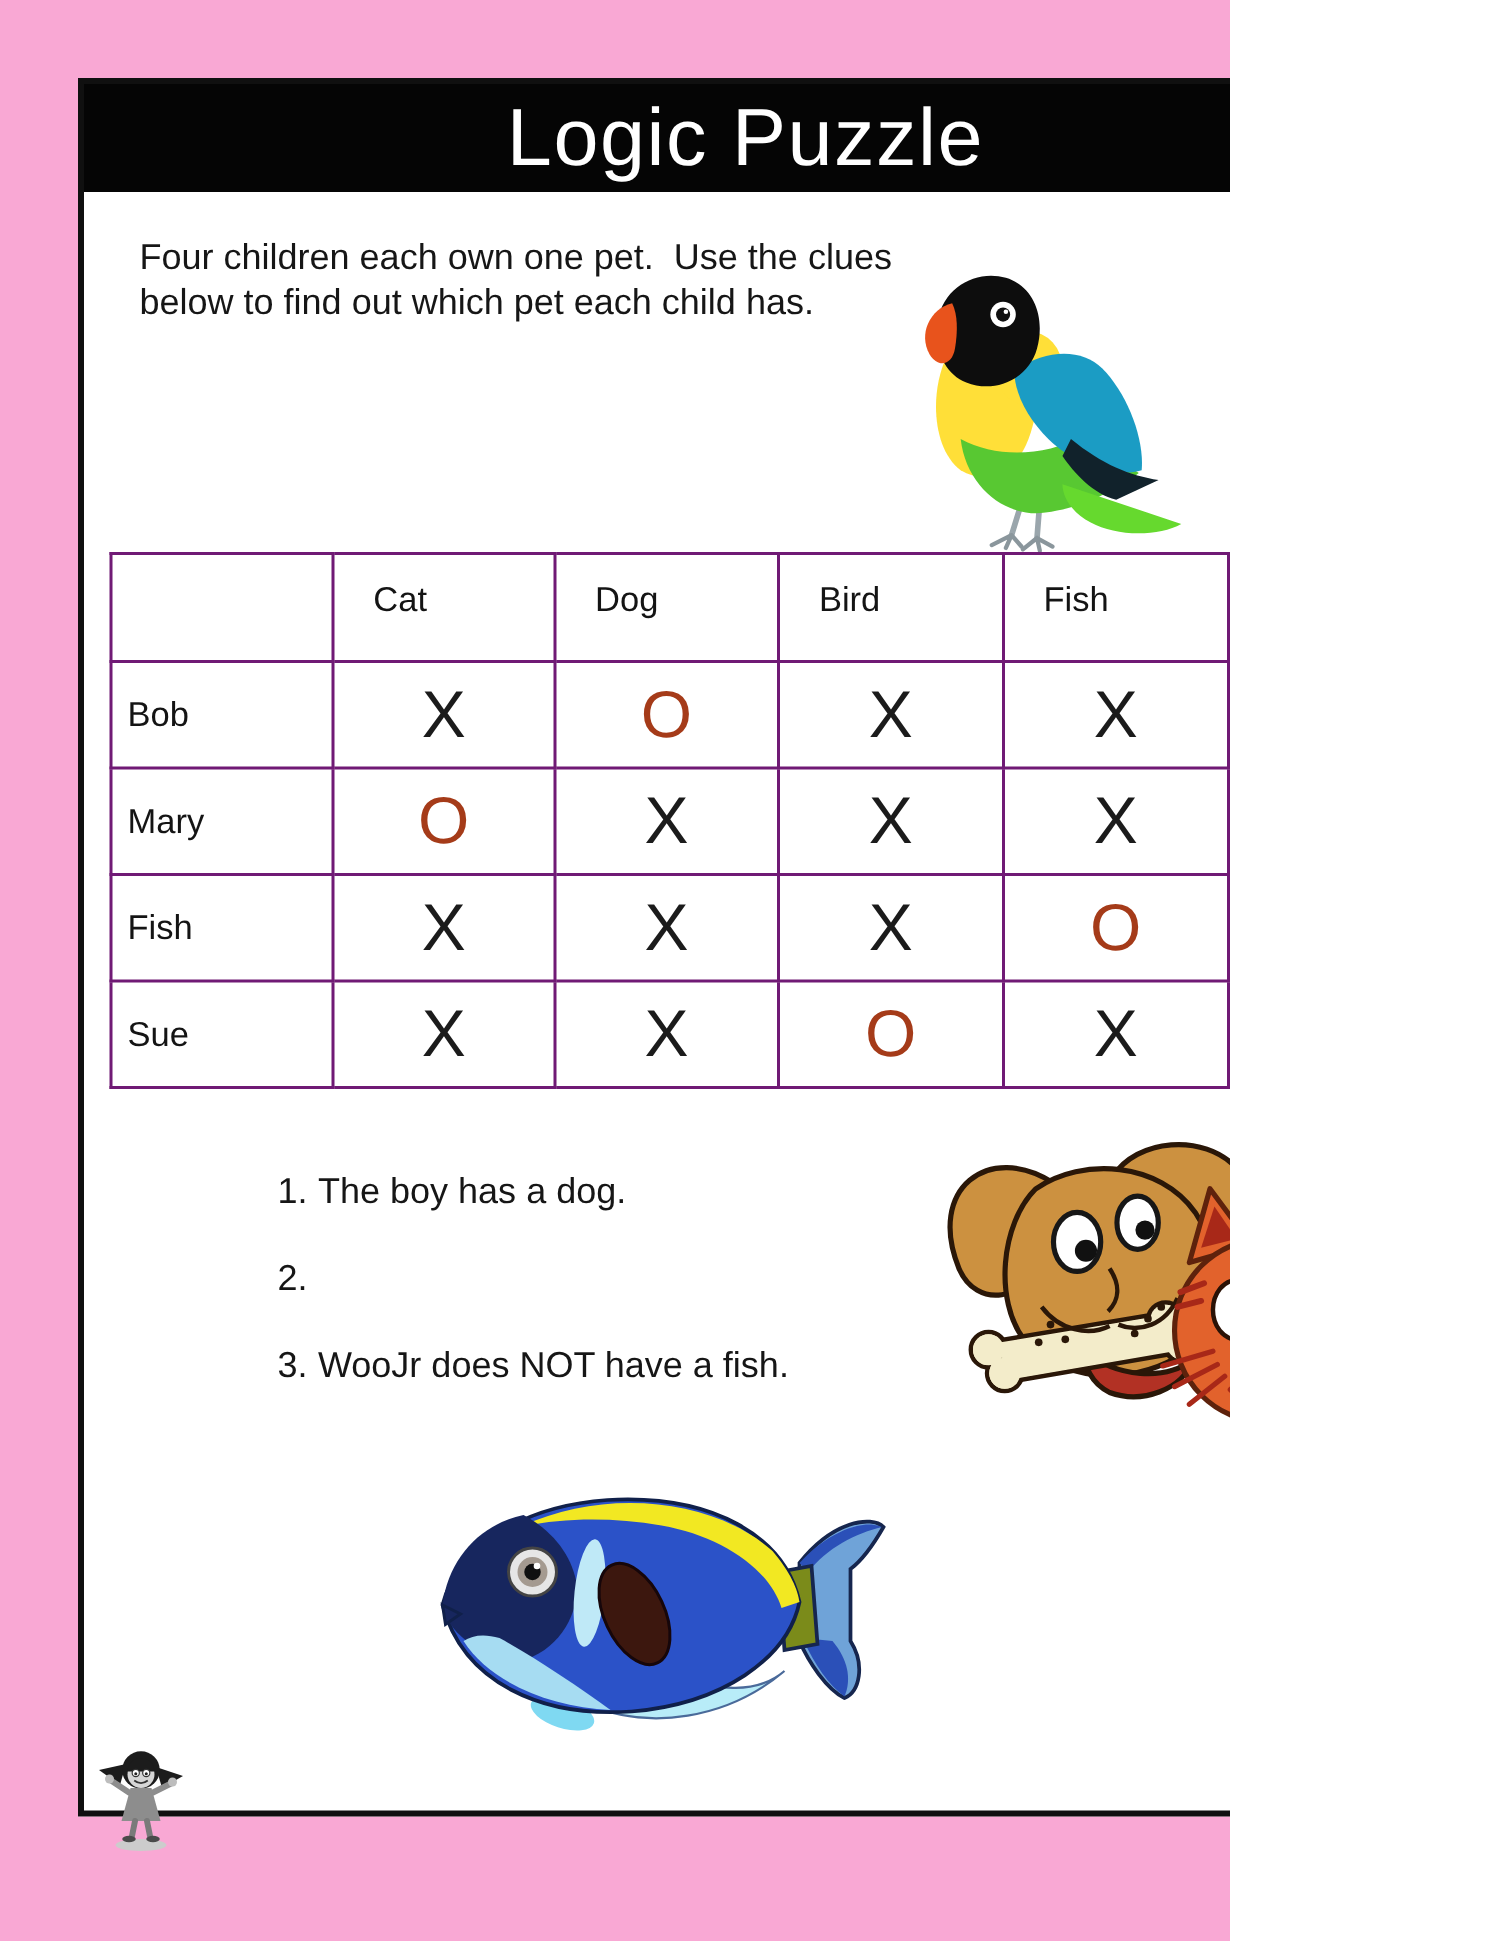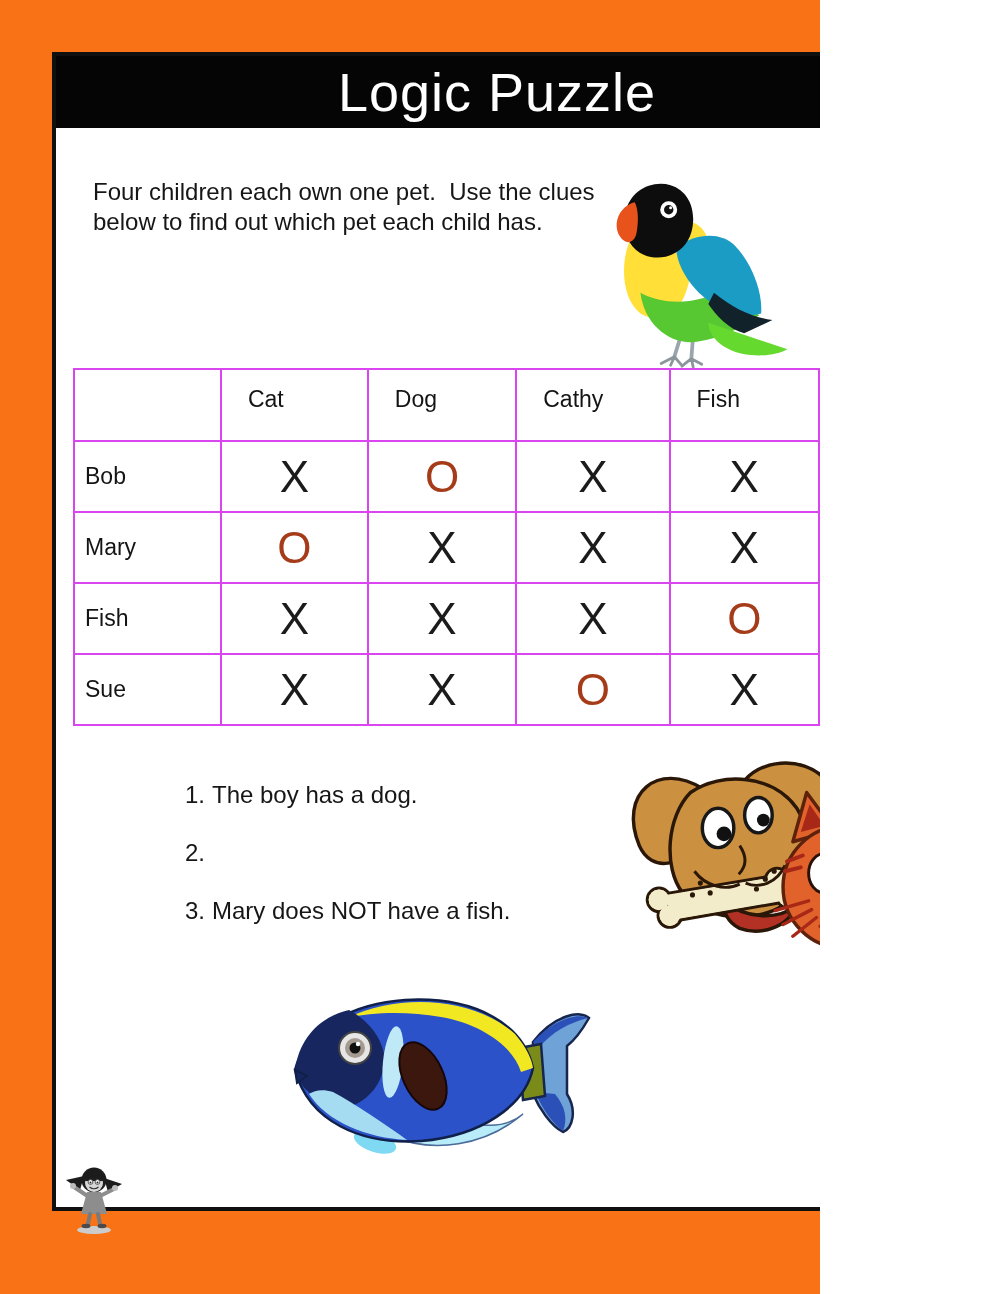--- a/index.html
+++ b/index.html
@@ -1,27 +1,27 @@
 <!DOCTYPE html>
 <html><head>
 <meta charset="utf-8">
 <style>
   html,body{margin:0;padding:0;background:#fff;}
-  .canvas{position:relative;width:820px;height:1294px;background:#f97316;
+  .canvas{position:relative;width:820px;height:1294px;background:#f9a8d4;
           font-family:"Liberation Sans","DejaVu Sans",sans-serif;color:#141414;overflow:hidden;}
   .page-frame{position:absolute;left:52px;top:52px;width:890px;height:1159px;
               border:4px solid #101010;box-sizing:border-box;background:#fff;}
   .title-bar{position:absolute;left:56px;top:56px;width:882px;height:72px;background:#050505;
              display:flex;align-items:center;justify-content:center;}
   .title-text{color:#fff;font-size:54px;letter-spacing:1px;}
-  .instructions{position:absolute;left:93px;top:177px;font-size:24px;line-height:30px;
+  .instructions{position:absolute;left:93px;top:157px;font-size:24px;line-height:30px;
                 white-space:pre-wrap;color:#161616;}
   
   .grid{position:absolute;left:73px;top:368px;border-collapse:collapse;table-layout:fixed;}
-  .grid td{border:2px solid #d946ef;background:#fff;box-sizing:border-box;}
+  .grid td{border:2px solid #701a75;background:#fff;box-sizing:border-box;}
   .grid tr{height:71px;}
   .grid tr.hdr{height:72px;}
   td.pet{font-size:23px;vertical-align:middle;padding:0 0 12px 26px;}
   td.name{font-size:23px;vertical-align:middle;padding-left:10px;border-radius:18px;}
   td.mark{font-size:44px;text-align:center;vertical-align:middle;color:#1b1b1b;}
   td.mark.mark-o{color:#a53b19;}
   
   .clues{position:absolute;left:185px;top:780px;}
   .clue{display:flex;font-size:24px;line-height:30px;margin-bottom:28px;color:#161616;}
   .clue-num{width:27px;flex:0 0 27px;}
@@ -74,21 +74,21 @@
         <col style="width:172px">
         <col style="width:172px">
         <col style="width:173px">
         <col style="width:173px">
     </colgroup>
     <tbody>
         <tr class="hdr">
       <td class="name"></td>
       <td class="pet">Cat</td>
       <td class="pet">Dog</td>
-      <td class="pet">Cathy</td>
+      <td class="pet">Bird</td>
       <td class="pet">Fish</td>
     </tr>
     <tr>
       <td class="name">Bob</td>
       <td class="mark">X</td>
       <td class="mark mark-o">O</td>
       <td class="mark">X</td>
       <td class="mark">X</td>
     </tr>
     <tr>
@@ -118,21 +118,21 @@
   <div class="clues">
     <div class="clue">
       <span class="clue-num">1.</span>
       <span>The boy has a dog.</span>
     </div>
     <div class="clue">
       <span class="clue-num">2.</span>
     </div>
     <div class="clue">
       <span class="clue-num">3.</span>
-      <span>Mary does NOT have a fish.</span>
+      <span>WooJr does NOT have a fish.</span>
     </div>
   </div>
 
   <svg class="dogcat" viewBox="0 0 320 205">
     <g stroke="#2a1708" stroke-width="3.5" stroke-linejoin="round">
       <path d="M108,34 C64,6 22,38 44,92 C56,120 90,114 102,84 C108,68 110,50 108,34 Z" fill="#cc9140"></path>
       <path d="M148,30 C164,4 210,0 232,24 C252,44 244,72 216,68 C192,62 160,46 148,30 Z" fill="#cc9140"></path>
       <path d="M96,38 C128,16 180,20 204,54 C224,84 220,132 192,152 C158,172 112,168 88,140 C68,114 72,62 96,38 Z" fill="#cc9140"></path>
       <path d="M130,148 C150,166 184,168 202,154 C196,174 168,184 146,176 C134,170 128,158 130,148 Z" fill="#b23124"></path>
     </g>

